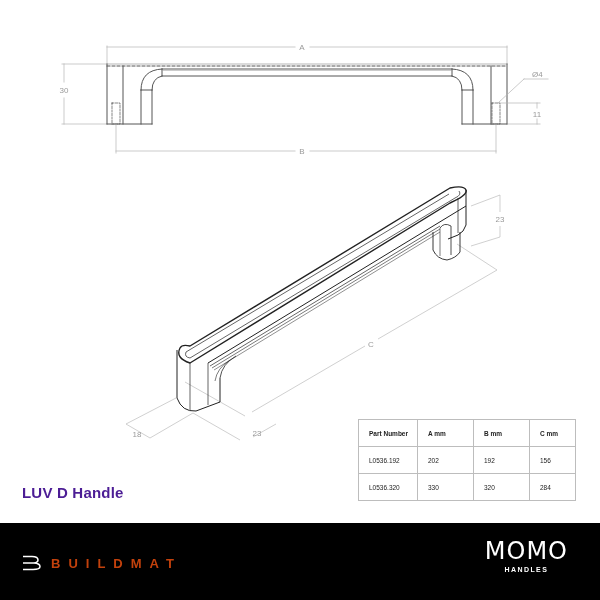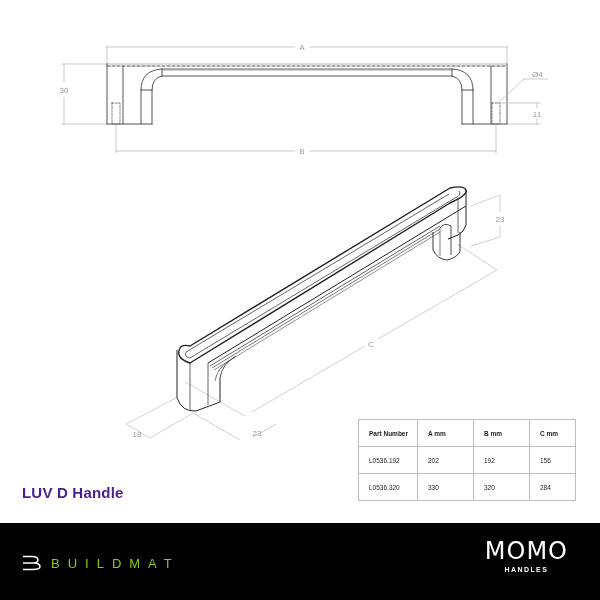--- a/index.html
+++ b/index.html
@@ -29,21 +29,21 @@
   .spec-table .c2 { width: 45px; }
   .spec-table .c3 { width: 35px; }
   .footer {
     position: absolute; left: 0; top: 523px; width: 600px; height: 77px;
     background: #000000;
   }
   .brand {
     position: absolute; left: 22px; top: 32px; display: flex; align-items: center;
   }
   .brand-name {
-    color: #84cc16; font-weight: normal; font-size: 13px; letter-spacing: 8px; margin-left: 9px;
+    color: #c2410c; font-weight: bold; font-size: 13px; letter-spacing: 8px; margin-left: 9px;
   }
   .momo { position: absolute; right: 32px; top: 16px; text-align: center; }
   .momo-name {
     color: #fff; font-size: 24px; font-weight: normal; letter-spacing: 1px; line-height: 24px;
     font-family: "DejaVu Sans", sans-serif;
   }
   .momo-sub { color: #fff; font-size: 7px; font-weight: bold; letter-spacing: 1.4px; margin-top: 3px; }
 </style>
 </head>
 <body>

